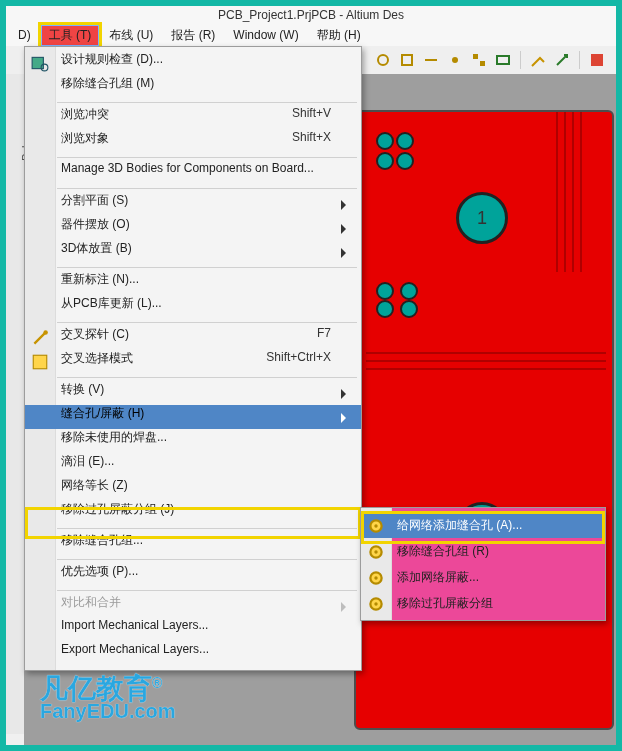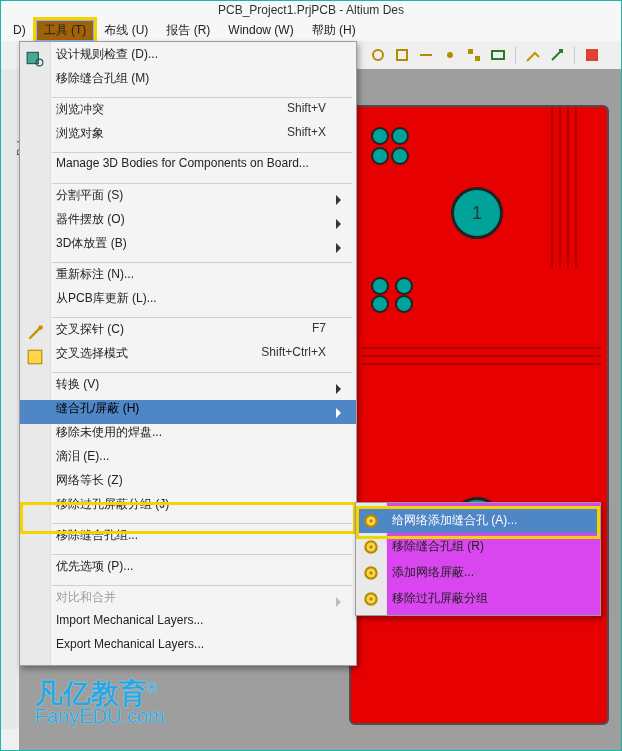--- a/index.html
+++ b/index.html
@@ -1,22 +1,22 @@
 <!DOCTYPE html>
 <html><head>
 <meta charset="utf-8">
 <style>
   html,body{margin:0;padding:0;font-family:"Microsoft YaHei","Segoe UI",Arial,sans-serif;font-size:12px;background:#f0f0f0;overflow:hidden}
-  .root{position:relative;width:622px;height:751px;background:#f0f0f0;border:1px solid #14b8a6;box-sizing:border-box;overflow:hidden}
+  .root{position:relative;width:622px;height:751px;background:#f0f0f0;border:6px solid #14b8a6;box-sizing:border-box;overflow:hidden}
   
   .titlebar{position:absolute;top:0;left:0;right:0;height:18px;background:#f7f7f7;text-align:center;color:#333;font-size:12px;line-height:18px;white-space:nowrap;overflow:hidden}
   
   .menubar{position:absolute;top:18px;left:0;right:0;height:22px;background:#f7f7f7;display:flex;align-items:center;padding-left:4px;gap:2px;color:#222}
   .menubar .menu{padding:2px 8px;white-space:nowrap;cursor:default}
-  .menubar .menu.active{background:#a16207;border:1px solid #7ab3ff;padding:1px 7px}
+  .menubar .menu.active{background:#ef4444;border:1px solid #7ab3ff;padding:1px 7px}
   .menubar .menu.active.box{outline:3px solid #f2d400;outline-offset:0}
   
   .toolbar{position:absolute;top:40px;left:0;right:0;height:28px;background:#efefef;display:flex;align-items:center;gap:6px;padding-left:368px}
   .toolbar .ico{width:18px;height:18px;display:flex;align-items:center;justify-content:center;font-size:14px;color:#9e7a00}
   .toolbar .ico svg{width:16px;height:16px}
   .toolbar .sep{width:1px;height:18px;background:#ccc;margin:0 2px}
   
   .leftstrip{position:absolute;top:68px;left:0;width:18px;height:660px;background:#e8e8e8;border-right:1px solid #d0d0d0}
   .leftstrip .lbl{transform:rotate(-90deg);transform-origin:left top;position:absolute;top:90px;left:14px;color:#555;font-size:11px;white-space:nowrap}
   
@@ -38,31 +38,31 @@
   .dropdown .item.disabled{color:#9a9a9a}
   .dropdown .item .sc{position:absolute;right:30px;color:#333}
   .dropdown .item .arr{position:absolute;right:10px;top:8px;border:5px solid transparent;border-left-color:#333}
   .dropdown .item.disabled .arr{border-left-color:#bdbdbd}
   .dropdown .item .ico{position:absolute;left:6px;top:4px;width:18px;height:16px;display:flex;align-items:center;justify-content:center}
   .dropdown .sep{height:1px;background:#d0d0d0;margin:3px 4px 3px 32px}
   .dropdown .item.hl{background:#4f86c6;color:#000000}
   .dropdown .item.hl .arr{border-left-color:#fff}
   .dropdown .boxsel{position:absolute;border:3px solid #f2d400;pointer-events:none}
   
-  .submenu{position:absolute;top:501px;left:354px;width:244px;background:#d946ef;border:1px solid #9c9c9c;box-shadow:2px 3px 6px rgba(0,0,0,.35)}
+  .submenu{position:absolute;top:501px;left:354px;width:244px;background:#ec4899;border:1px solid #9c9c9c;box-shadow:2px 3px 6px rgba(0,0,0,.35)}
   .submenu .iconcol{position:absolute;left:0;top:0;bottom:0;width:30px;background:#e9e9e9;border-right:1px solid #dcdcdc}
   .submenu .items{position:relative;padding:4px 0}
   .submenu .item{position:relative;height:26px;display:flex;align-items:center;padding-left:36px;padding-right:10px;color:#222;cursor:default;white-space:nowrap}
   .submenu .item.hl{background:#4f86c6;color:#fff}
   .submenu .item .ico{position:absolute;left:6px;top:5px;width:18px;height:16px}
   .submenu .boxsel{position:absolute;border:3px solid #f2d400;pointer-events:none}
   
   .watermark{position:absolute;left:34px;bottom:24px;color:#2aa7e0;font-weight:700;font-size:28px;line-height:1;text-shadow:0 0 1px #fff;pointer-events:none}
   .watermark .reg{font-size:14px;vertical-align:super}
-  .watermark .sub{display:block;font-size:20px;font-weight:400;color:#2aa7e0;margin-top:-2px}
+  .watermark .sub{display:block;font-size:20px;font-weight:700;color:#2aa7e0;margin-top:-2px}
 </style>
 </head>
 <body>
 
 <div class="root">
 
   <div class="titlebar">PCB_Project1.PrjPCB - Altium Des</div>
 
   <div class="menubar">
     <span class="menu">D)</span>

